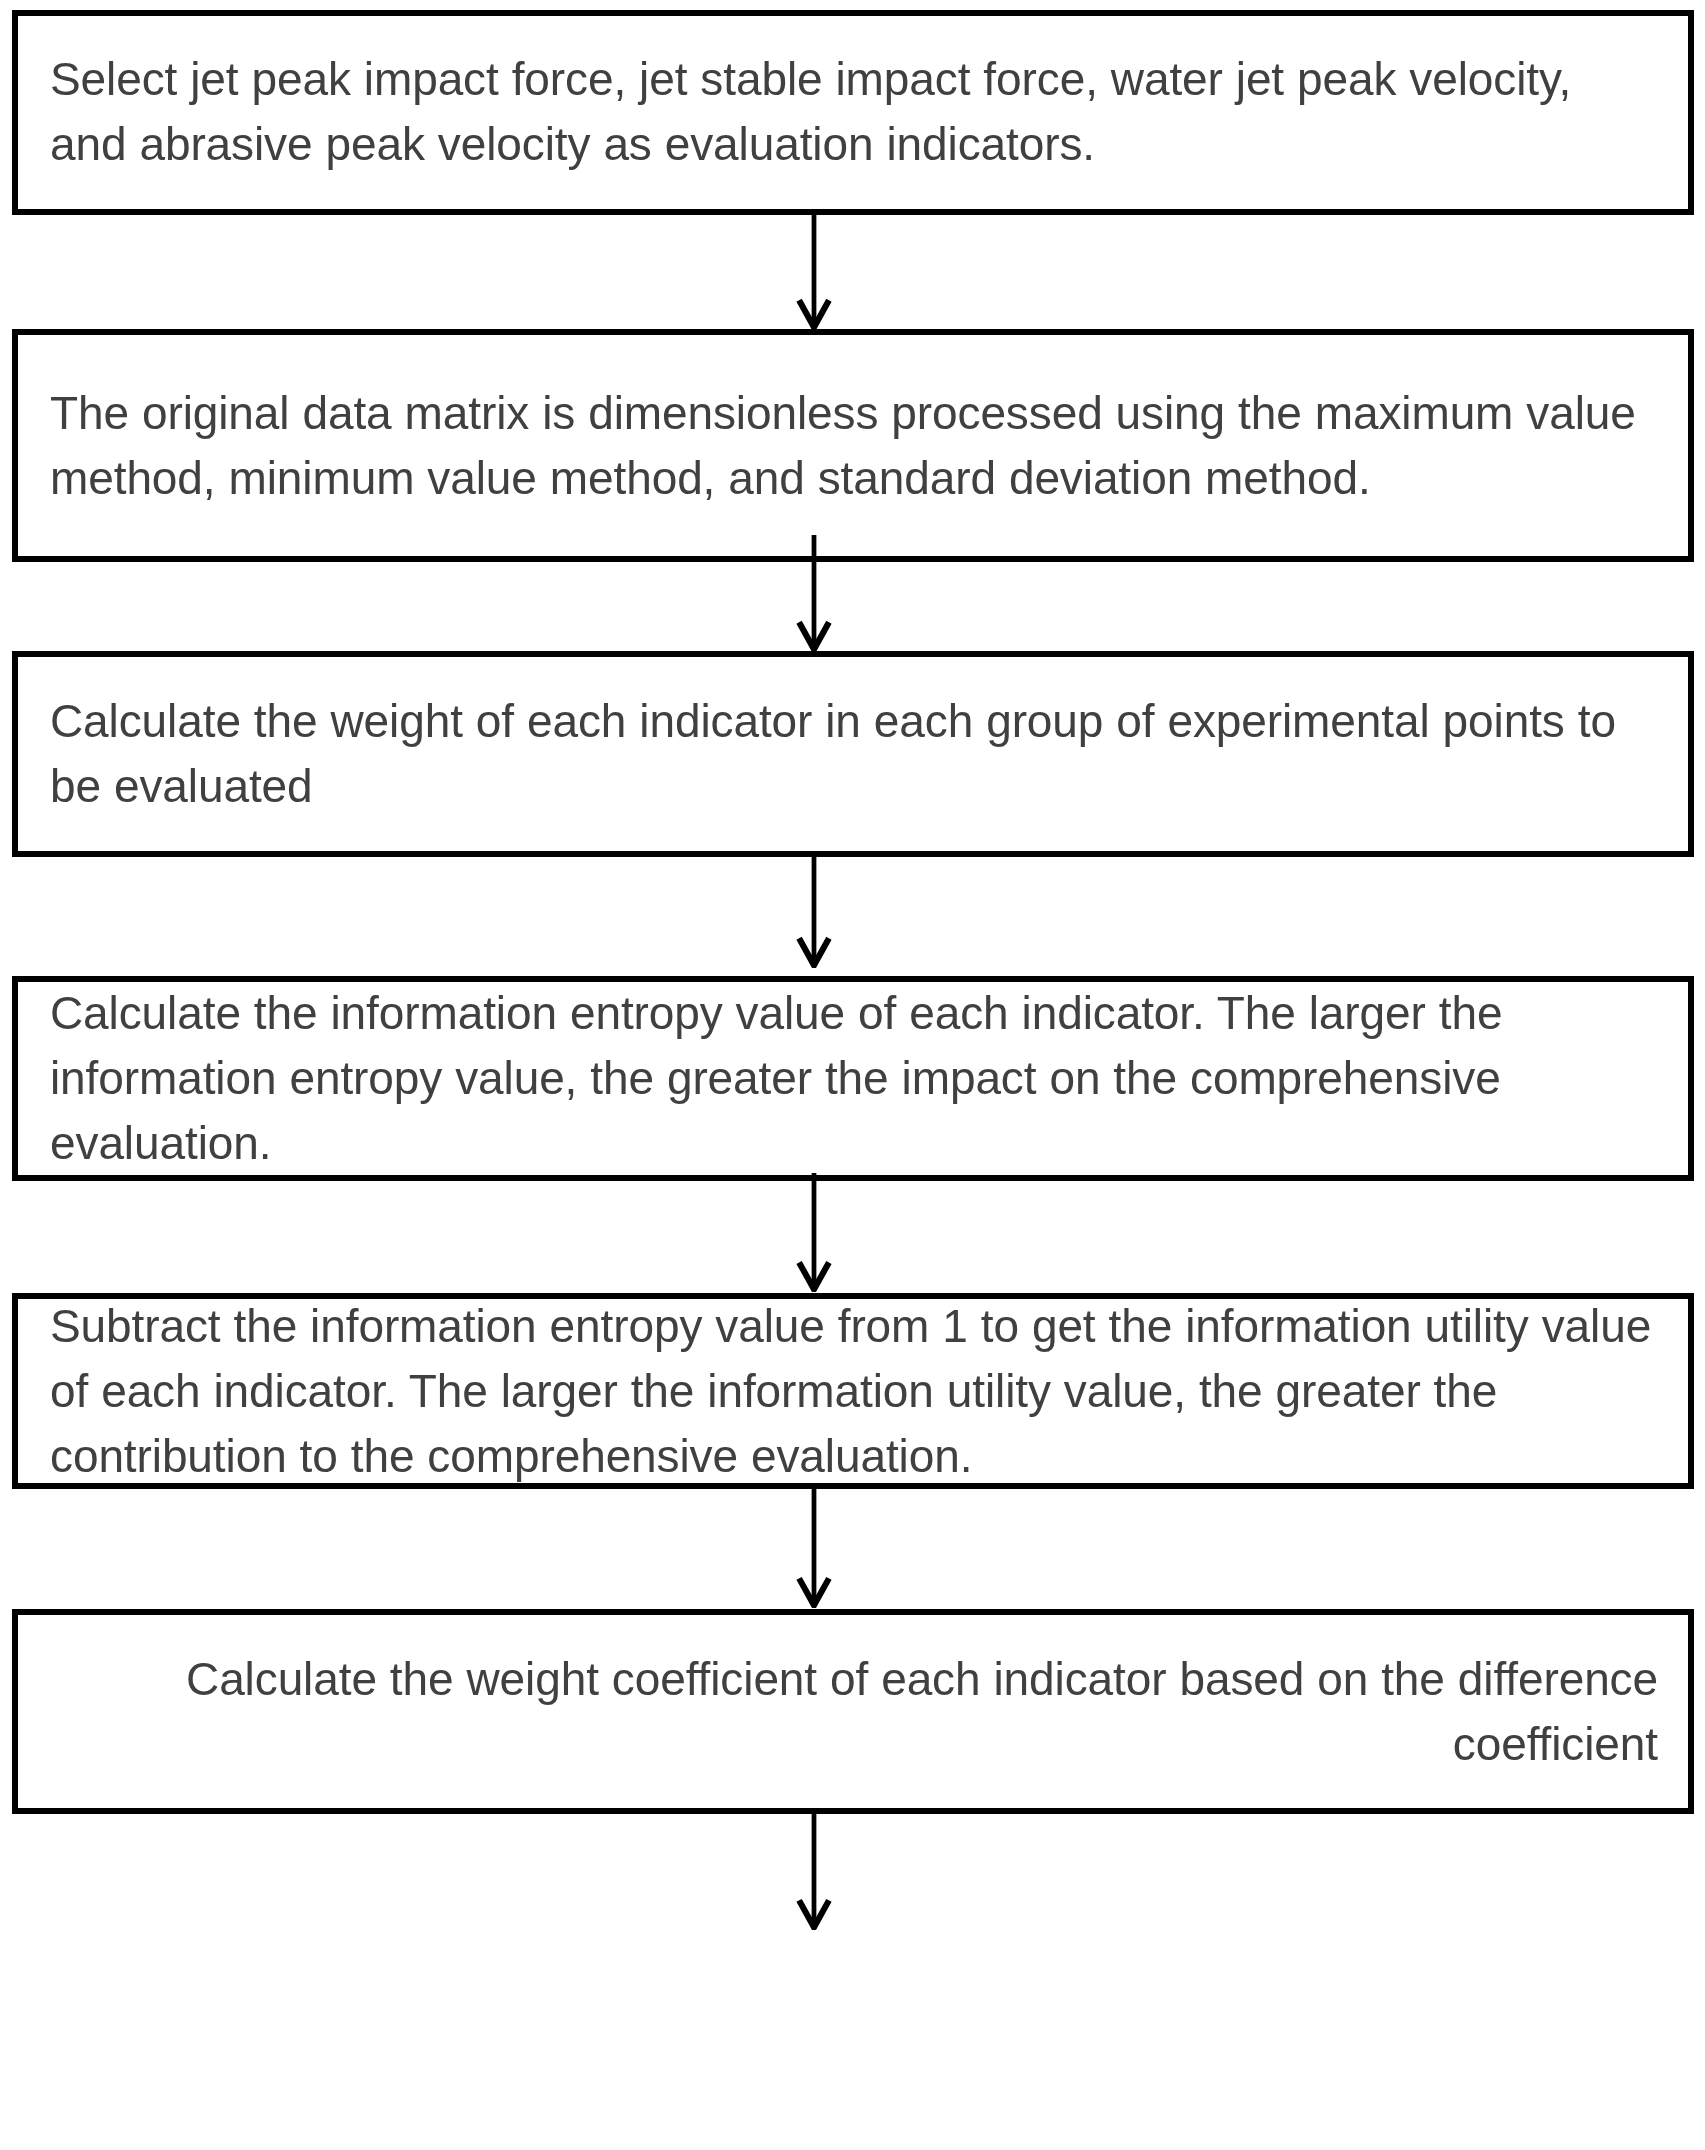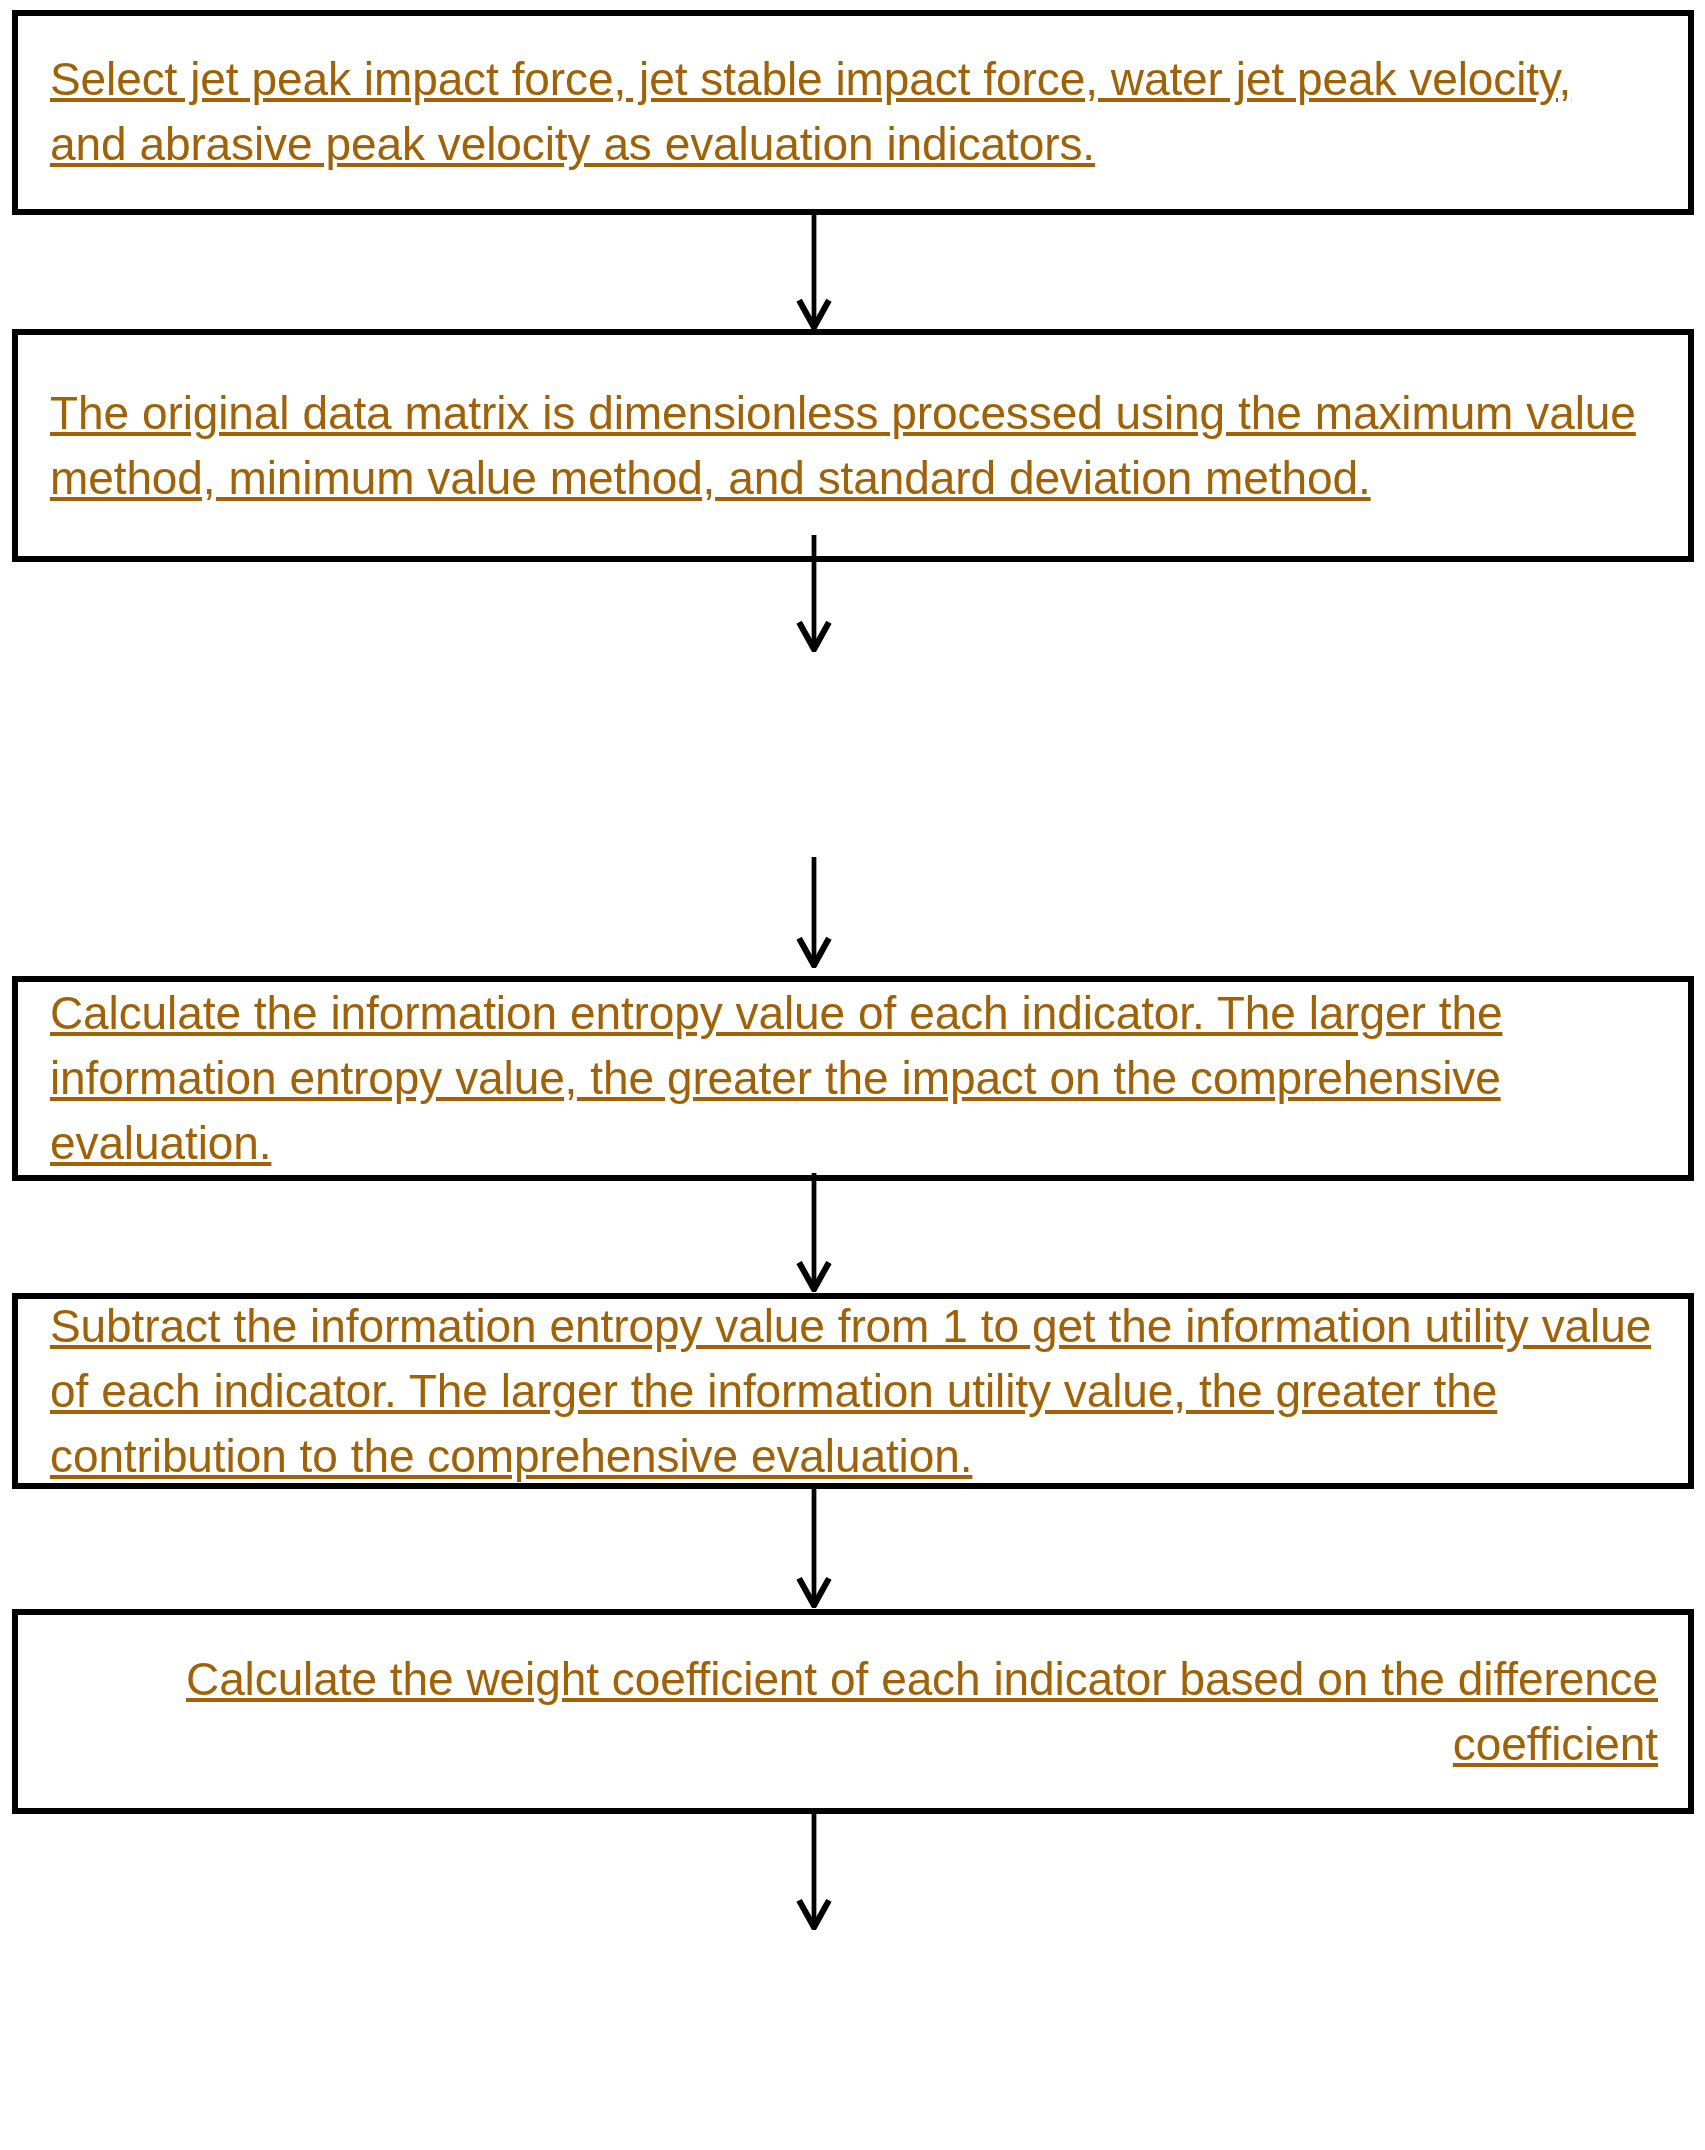--- a/index.html
+++ b/index.html
@@ -33,25 +33,24 @@
     align-items: center;
   }
 
   .node-text {
     display: block;
     width: 100%;
     padding: 0 30px 0 32px;
     box-sizing: border-box;
     font-size: 46px;
     line-height: 65px;
-    color: #a16207;
+    color: #404040;
     letter-spacing: -0.1px;
     word-spacing: 0.3px;
     white-space: pre-line;
-    text-decoration: underline;
   }
 
   
   .node.n1 { top: 9.5px;   height: 205px; }
   .node.n2 { top: 329px;  height: 233px; }
   .node.n3 { top: 651px;  height: 206px; }
   .node.n4 { top: 976px; height: 205px; }
   .node.n5 { top: 1293px; height: 196px; }
   .node.n6 { top: 1609px; height: 205px; text-align: right; }
   .node.n7 { top: 1931px; height: 206px; }
@@ -91,20 +90,23 @@
     <span class="node-text">The original data matrix is dimensionless processed using the maximum value method, minimum value method, and standard deviation method.</span>
   </div>
 
   <div class="connector c2">
     <svg viewBox="0 0 56 173" preserveAspectRatio="none">
       <line x1="28" y1="0" x2="28" y2="171" stroke="#000000" stroke-width="7"></line>
       <polyline points="6,129 28,169 50,129" fill="none" stroke="#000000" stroke-width="9" stroke-linecap="butt" stroke-linejoin="miter"></polyline>
     </svg>
   </div>
 
+  <div class="node n3">
+    <span class="node-text">Calculate the weight of each indicator in each group of experimental points to be evaluated</span>
+  </div>
 
   <div class="connector c3">
     <svg viewBox="0 0 56 164" preserveAspectRatio="none">
       <line x1="28" y1="0" x2="28" y2="162" stroke="#000000" stroke-width="7"></line>
       <polyline points="6,120 28,160 50,120" fill="none" stroke="#000000" stroke-width="9" stroke-linecap="butt" stroke-linejoin="miter"></polyline>
     </svg>
   </div>
 
   <div class="node n4">
     <span class="node-text">Calculate the information entropy value of each indicator. The larger the information entropy value, the greater the impact on the comprehensive evaluation.</span>

